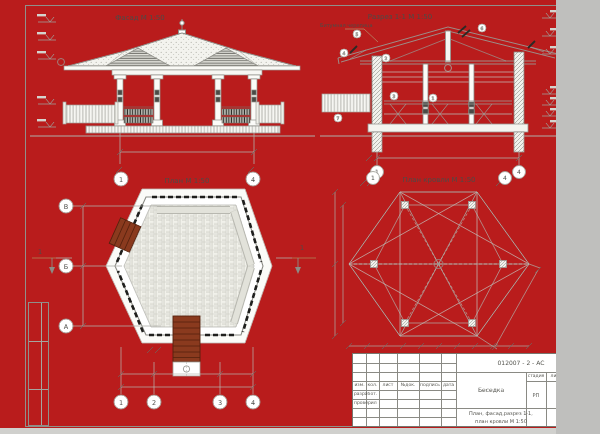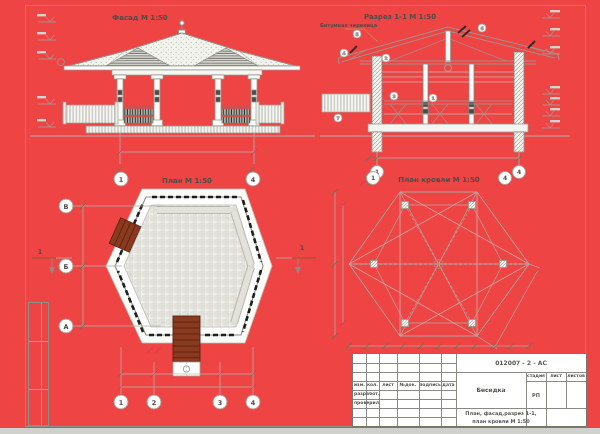--- a/index.html
+++ b/index.html
@@ -1,17 +1,17 @@
 <!DOCTYPE html>
 <html><head>
 <meta charset="utf-8">
 <style>
   html,body{margin:0;padding:0;background:#bfbfbd;}
-  #page{position:relative;width:600px;height:434px;background:#ef4444;overflow:hidden;
-        font-family:"DejaVu Sans",sans-serif;font-weight:bold;}
+  #page{position:relative;width:556px;height:434px;background:#b91c1c;overflow:hidden;
+        font-family:"DejaVu Sans",sans-serif;}
   .frame{position:absolute;left:25px;top:5px;width:559px;height:420px;border:1px solid #90908a;}
   svg{position:absolute;}
   svg text{font-family:"DejaVu Sans",sans-serif;fill:#4c4c48;}
   .bottom-shadow{position:absolute;left:0;top:428px;width:600px;height:6px;background:#d0d0cd;}
   
   #titleblock{position:absolute;left:352px;top:353px;width:233px;height:72px;
               border:1px solid #77776f;background:#fff;}
   #titleblock .hl,.vl{position:absolute;background:#8a8a84;}
   #titleblock .hl{height:1px;}
   #titleblock .vl{width:1px;}

